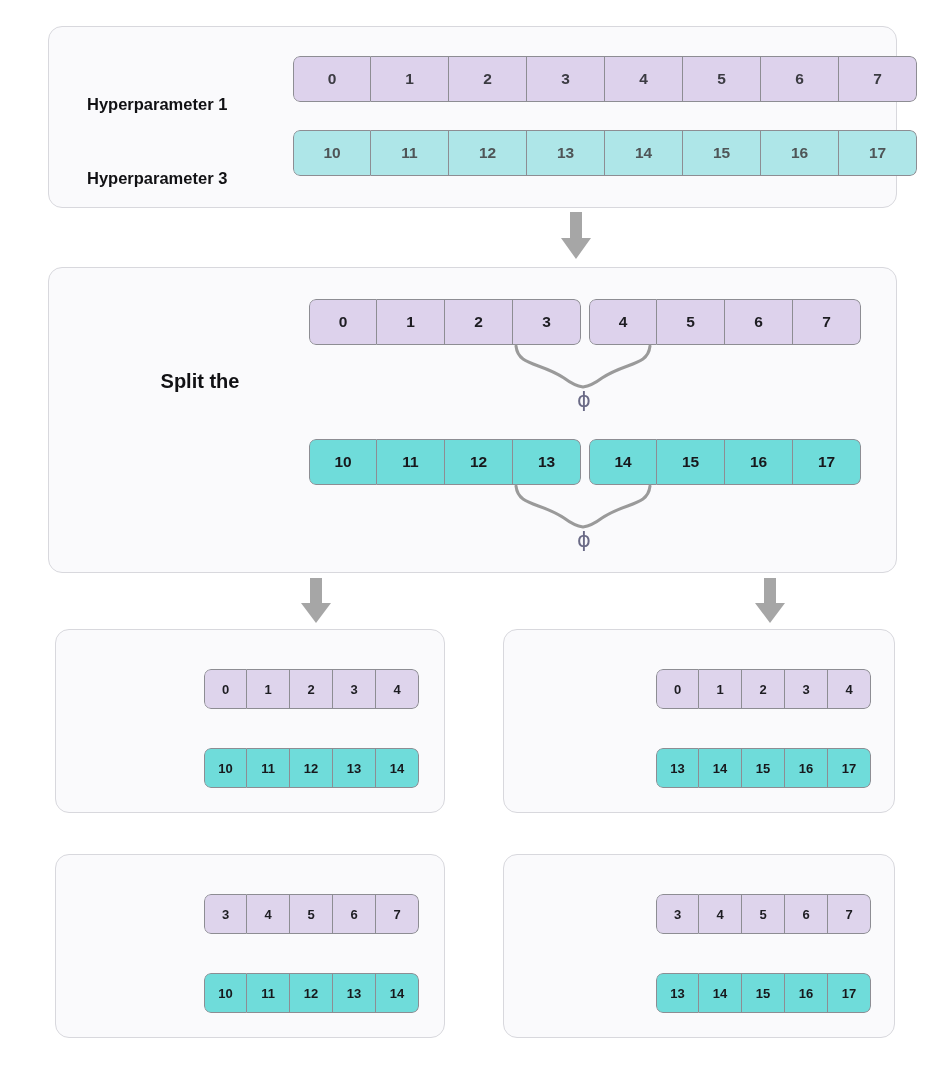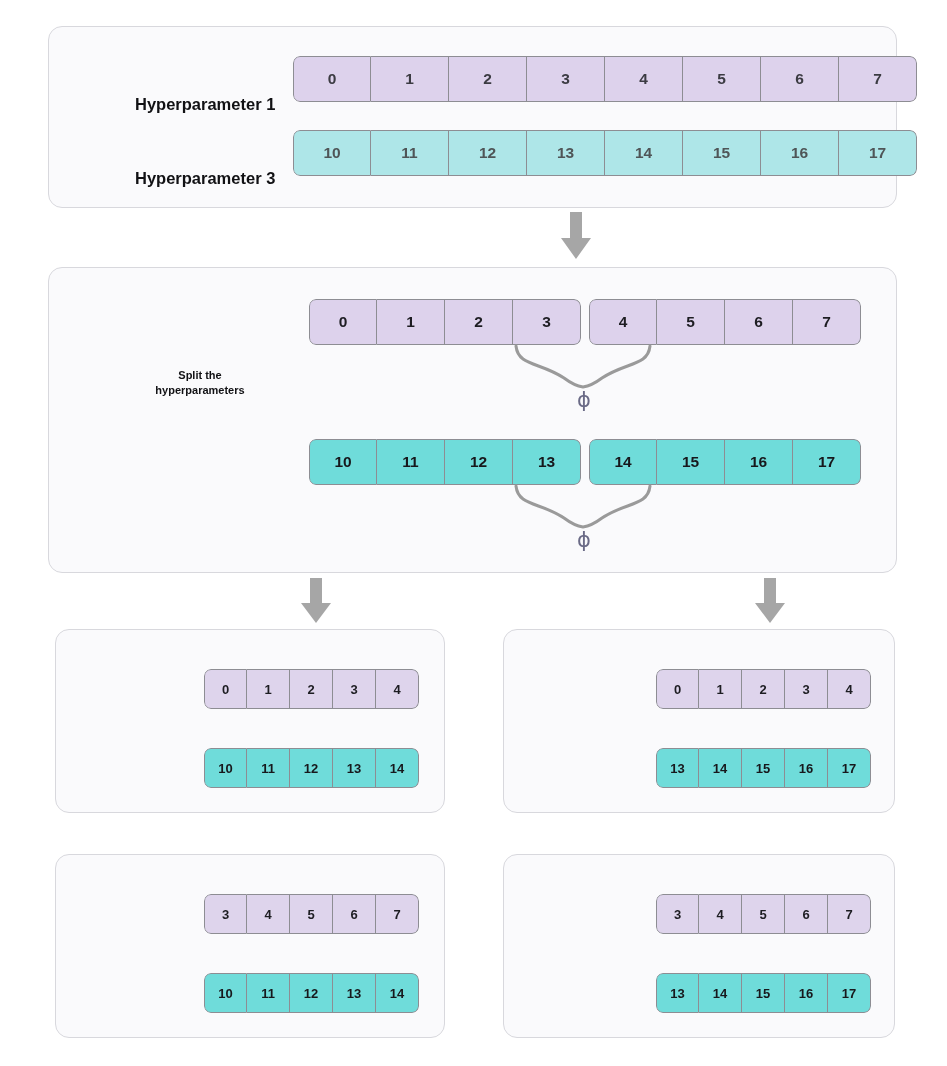--- a/index.html
+++ b/index.html
@@ -29,27 +29,26 @@
   #panel-hs2    { left: 503px; top: 629px; width: 392px; height: 184px; }
   #panel-hs3    { left: 55px;  top: 854px; width: 390px; height: 184px; }
   #panel-hs4    { left: 503px; top: 854px; width: 392px; height: 184px; }
 
   
   .row-label {
     position: absolute;
     font-weight: bold;
     color: #111114;
     white-space: nowrap;
-    margin-left: 48px;
   }
   .big-label { font-size: 16.5px; }
   .split-label {
     position: absolute;
     font-weight: bold;
-    font-size: 11px;
+    font-size: 20px;
     color: #111114;
     text-align: center;
     line-height: 1.35;
   }
 
   
   .strip {
     position: absolute;
     display: flex;
     border-radius: 7px;
@@ -130,21 +129,20 @@
       </div>
   </div>
 
   <svg class="arrow" style="left:560px; top:212px;" width="32" height="48">
     <polygon points="10,0 22,0 22,26 31,26 16,47 1,26 10,26" fill="#a6a6a6"></polygon>
   </svg>
 
   <div class="panel" id="panel-split">
     <div class="split-label" style="left:36px; top:100px; width:230px;">
       <div>Split the</div>
-      <div>hyperparameters</div>
     </div>
 
     <div class="strip strip-mid" id="split-r0-left" style="left:260px; top:31px;">
         <div class="cell c-purple-mid">0</div>
         <div class="cell c-purple-mid">1</div>
         <div class="cell c-purple-mid">2</div>
         <div class="cell c-purple-mid">3</div>
       </div>
     <div class="strip strip-mid" id="split-r0-right" style="left:540px; top:31px;">
         <div class="cell c-purple-mid">4</div>

